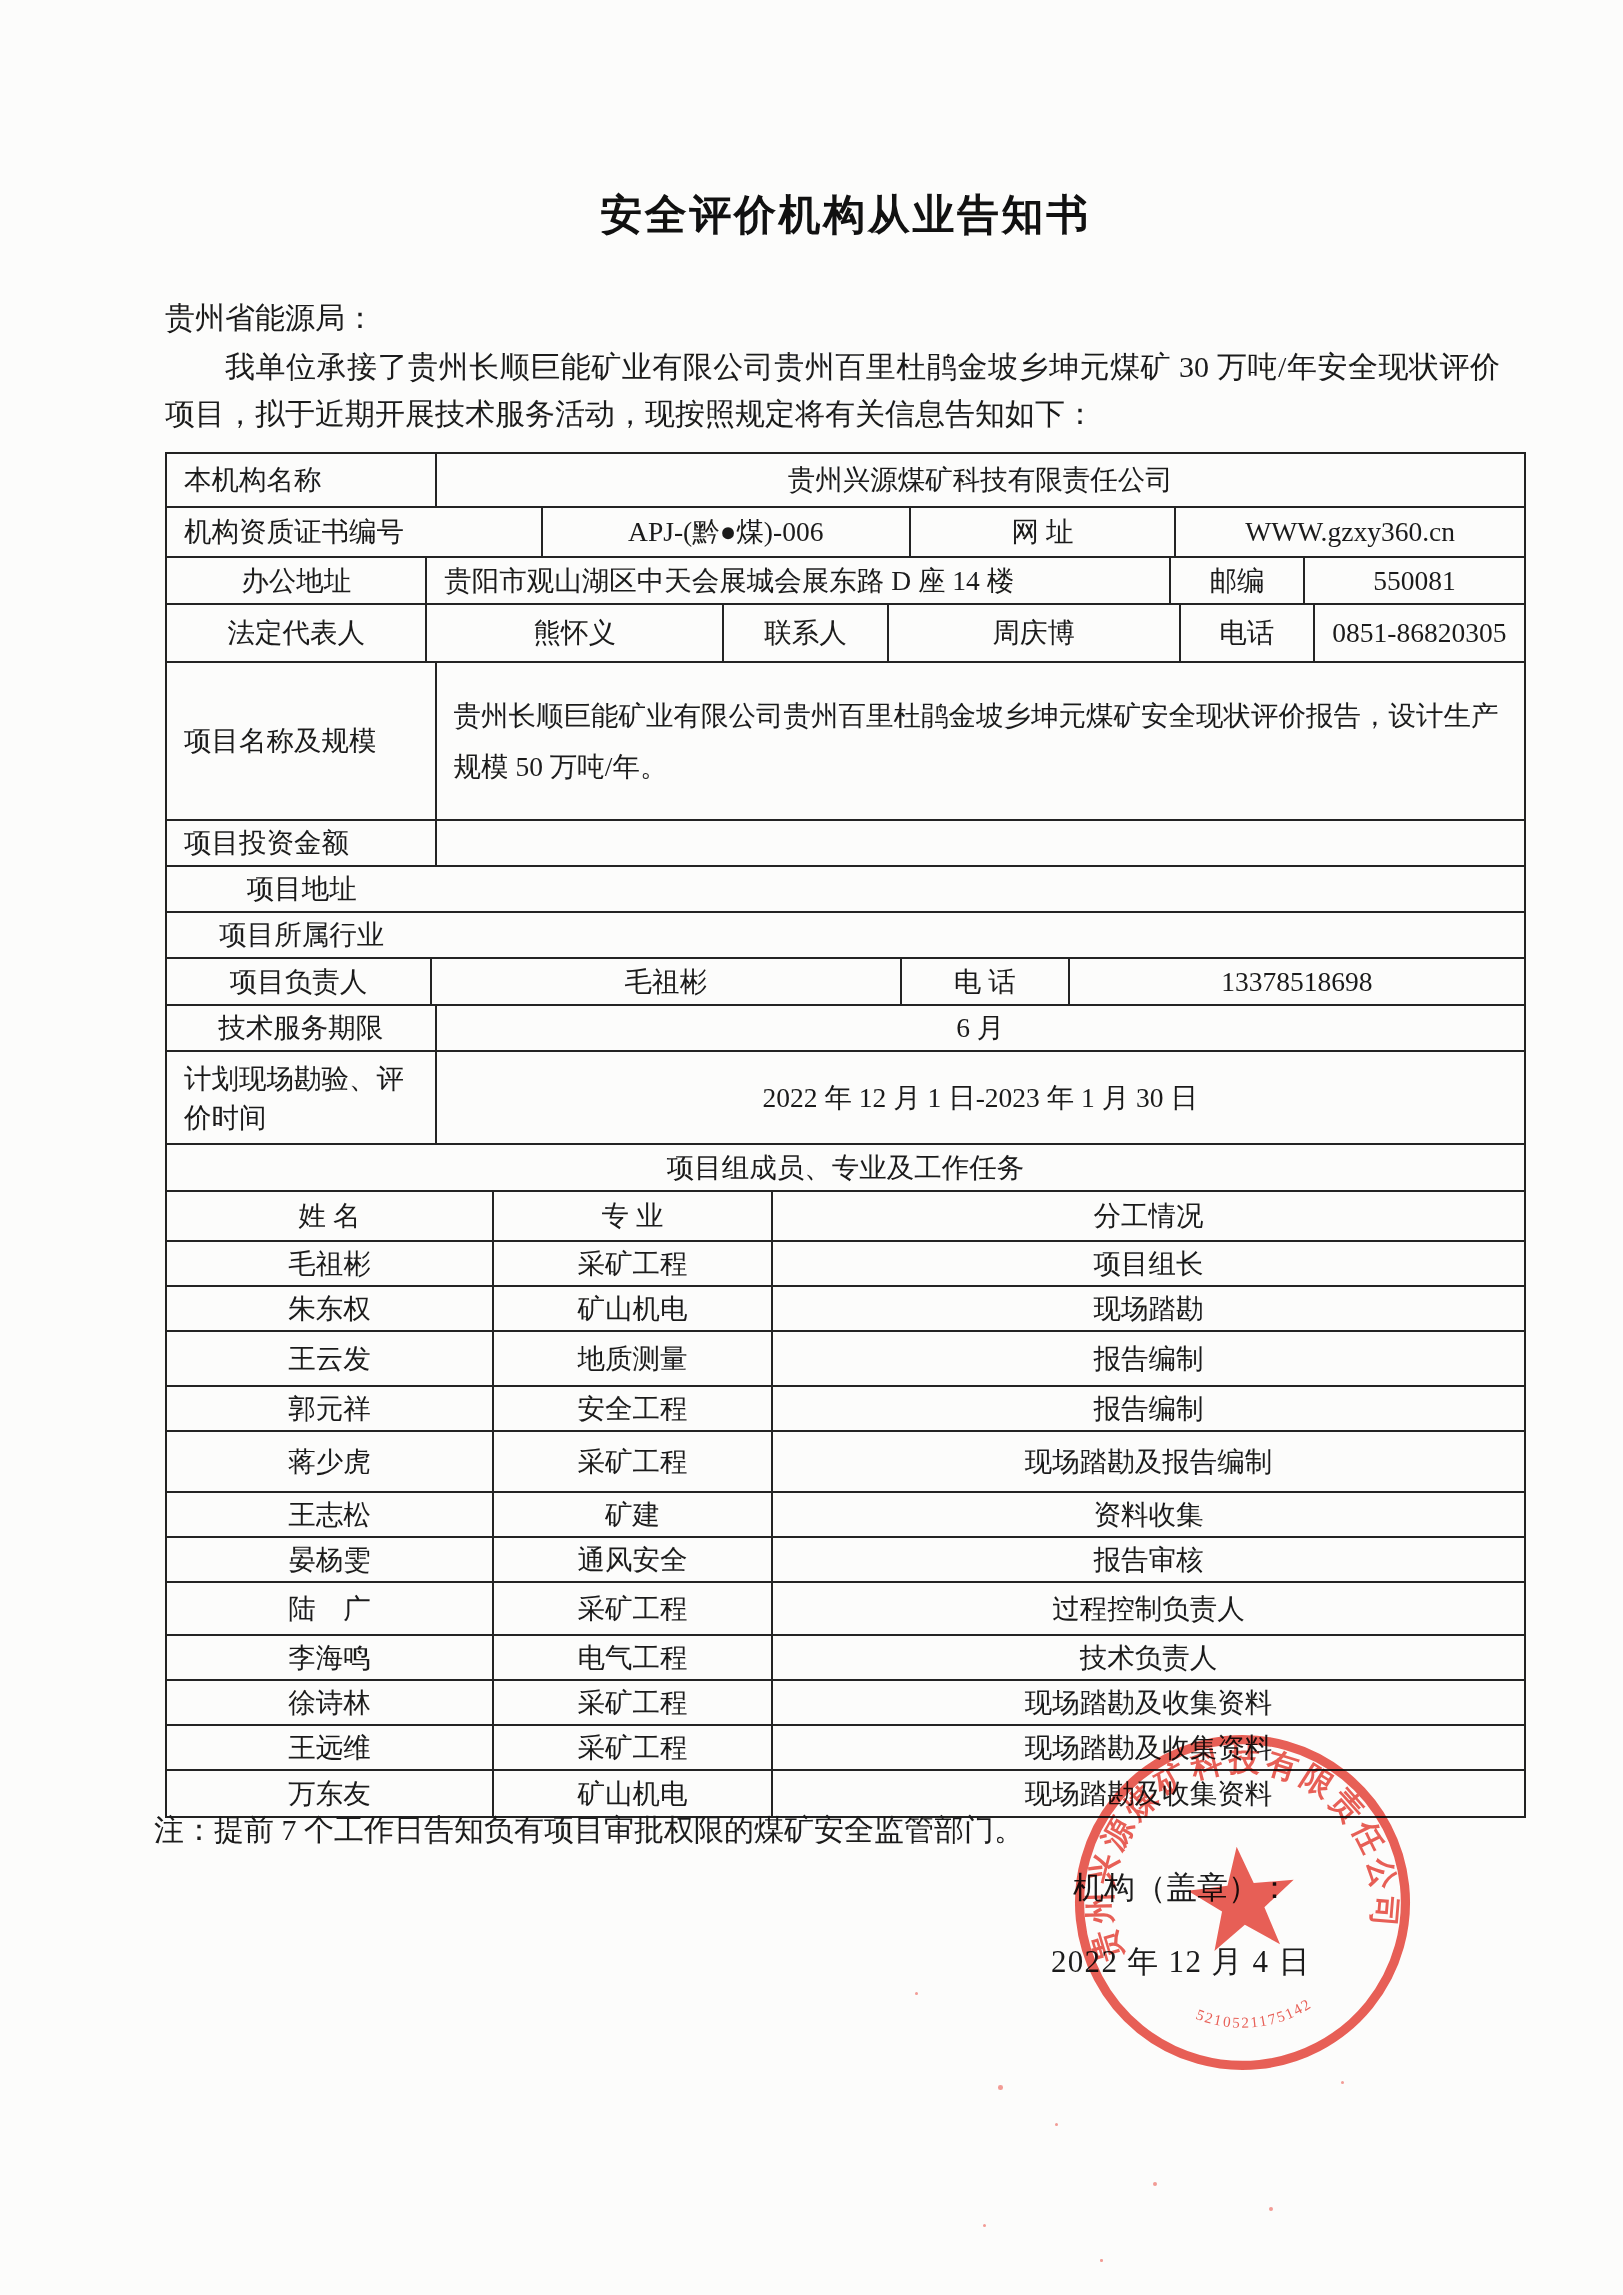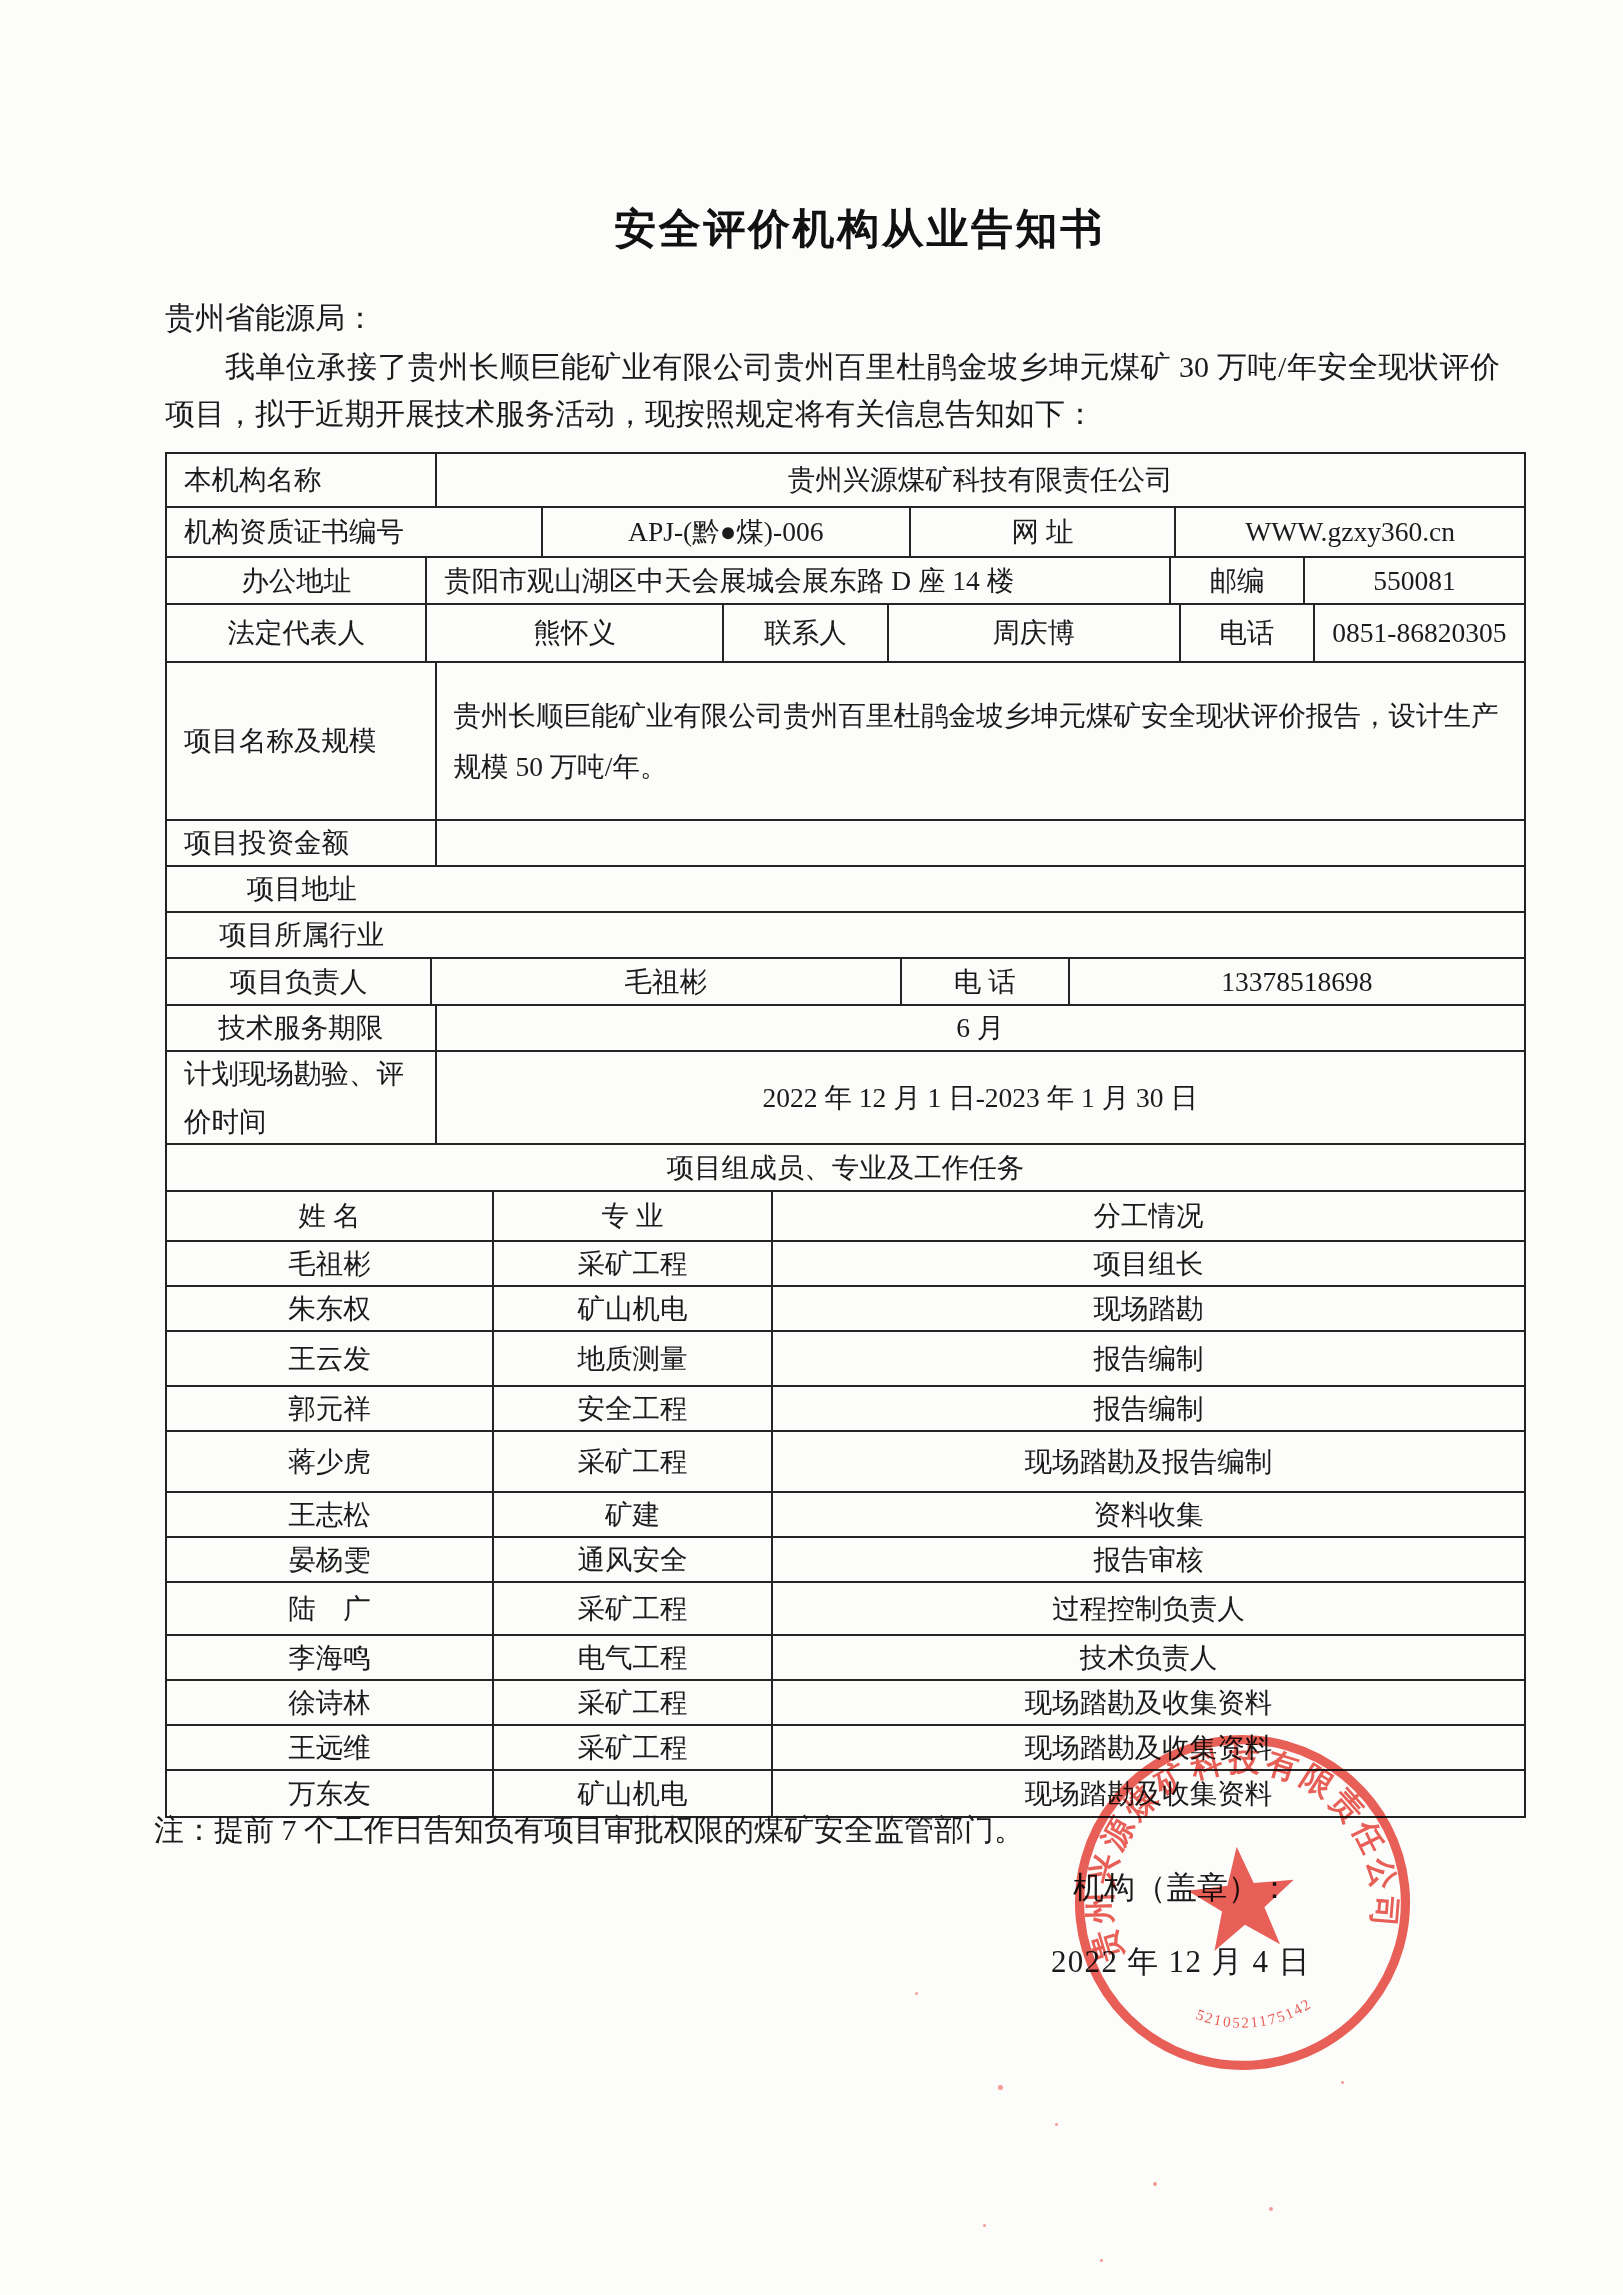--- a/index.html
+++ b/index.html
@@ -6,21 +6,21 @@
   .page{
     position:relative;
     width:1623px;height:2295px;
     background:#fcfcfb;
     font-family:"Liberation Serif","DejaVu Serif",serif;
     color:#1b1b1b;
     overflow:hidden;
   }
   .title{
     position:absolute;left:165px;top:187px;width:1361px;
-    margin:14px;text-align:center;
+    margin:0;text-align:center;
     font-size:42px;font-weight:700;letter-spacing:2.6px;
     color:#111;
   }
   .salutation{
     position:absolute;left:165px;top:298px;
     font-size:30px;
   }
   .intro{
     position:absolute;left:165px;top:343px;width:1335px;
     margin:0;font-size:30px;line-height:47px;
@@ -39,21 +39,21 @@
     box-sizing:border-box;
     border-right:2px solid #242424;
     display:flex;align-items:center;justify-content:center;
     font-size:27.5px;
     padding:2.6px 6.5px;
     text-align:center;
     overflow:hidden;
   }
   .cell:last-child{border-right:none;}
   .cell.left{justify-content:flex-start;text-align:left;padding-left:17px;}
-  .cell.prewrap{white-space:pre-line;line-height:48px;}
+  .cell.prewrap{white-space:pre-line;line-height:39px;}
   .cell.flex1{flex:1;}
   .wide-text{line-height:51px;}
   
   .note{
     position:absolute;left:154px;top:1810px;
     font-size:30px;
   }
   .sign-label{
     position:absolute;left:1073px;top:1867px;
     font-size:31px;

